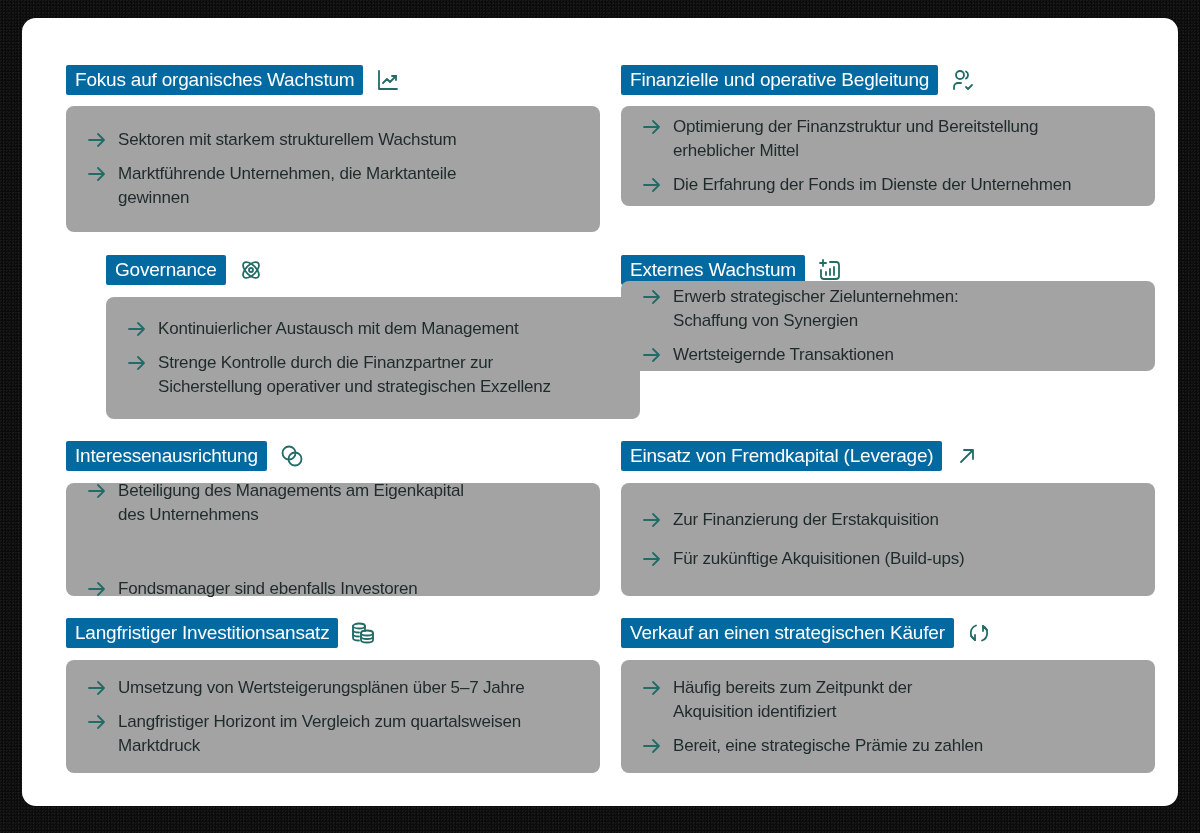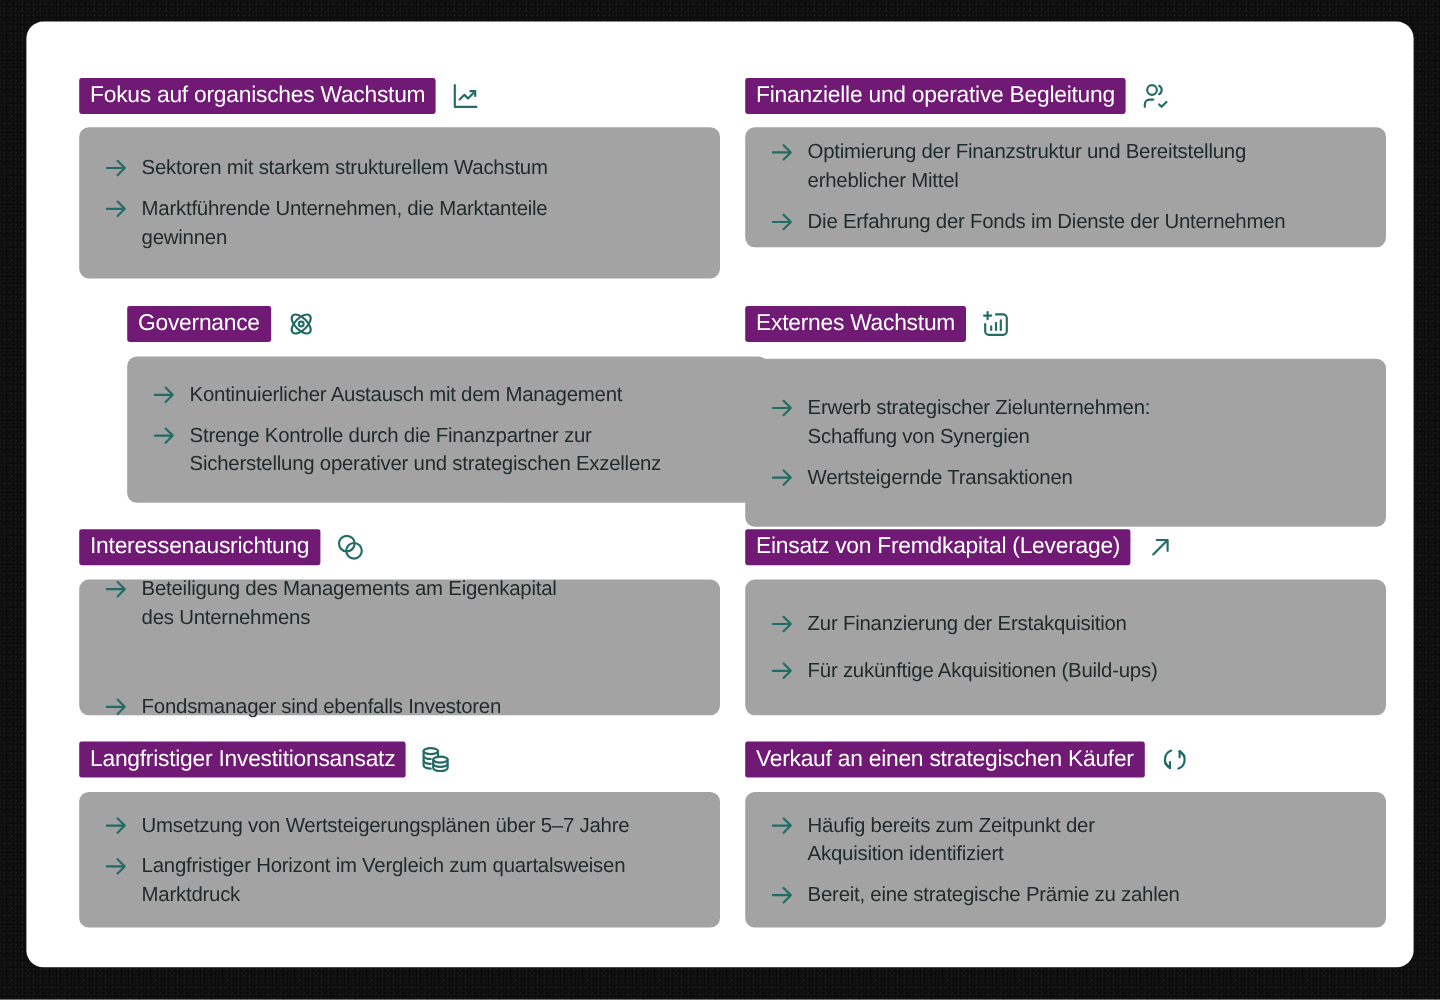--- a/index.html
+++ b/index.html
@@ -23,21 +23,21 @@
   .section {
     position: absolute;
     width: 534px;
   }
   .header {
     display: flex;
     align-items: center;
     height: 30px;
   }
   .tag {
-    background: #701a75;
+    background: #0369a1;
     color: #ffffff;
     font-size: 19px;
     line-height: 30px;
     height: 30px;
     padding: 0 9px;
     border-radius: 2px;
     white-space: nowrap;
     letter-spacing: -0.2px;
   }
   .icon {
@@ -184,21 +184,21 @@
     <div class="header">
       <span class="tag">Externes Wachstum</span>
       <span class="icon">
         <svg viewBox="0 0 24 24">
             <path d="M5 2v6M2 5h6"></path>
             <path d="M12 4h6a3 3 0 0 1 3 3v11a3 3 0 0 1-3 3H6a3 3 0 0 1-3-3v-6"></path>
             <path d="M8 17v-3M12 17v-6M16 17v-8"></path>
           </svg>
       </span>
     </div>
-    <div class="box" style="top:44px; height:140px;">
+    <div class="box" style="top:26px; height:90px;">
       <div class="item">
         <span class="arrow">
             <svg viewBox="0 0 18 16">
               <path d="M1 8h15M10 2l6 6-6 6"></path>
             </svg>
           </span>
         <span class="txt">Erwerb strategischer Zielunternehmen:
 Schaffung von Synergien</span>
       </div>
       <div class="item">

